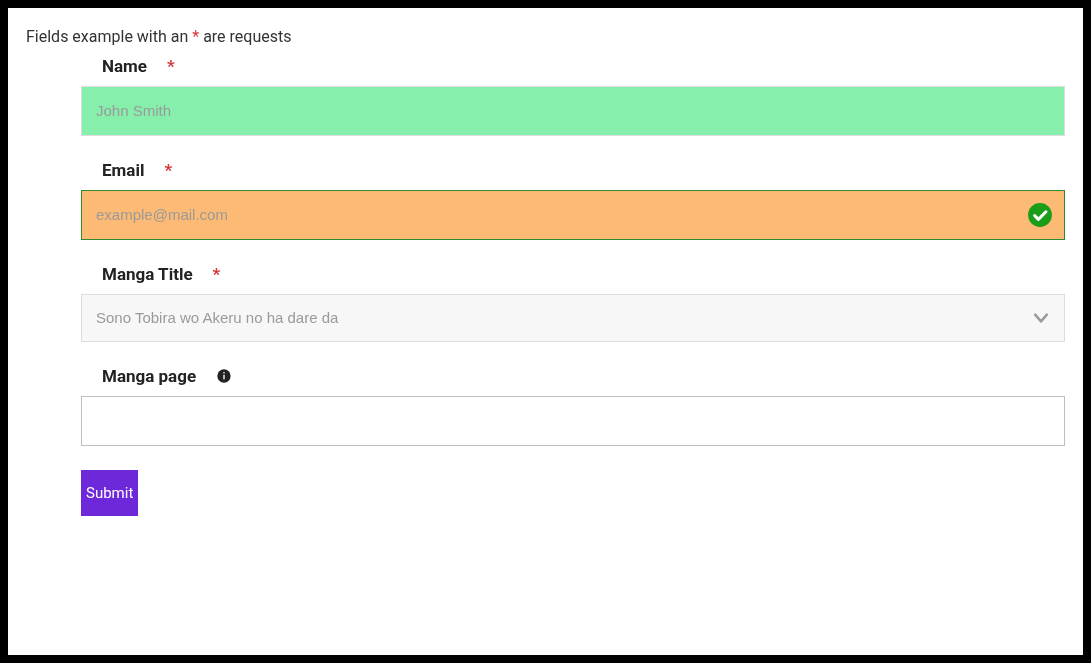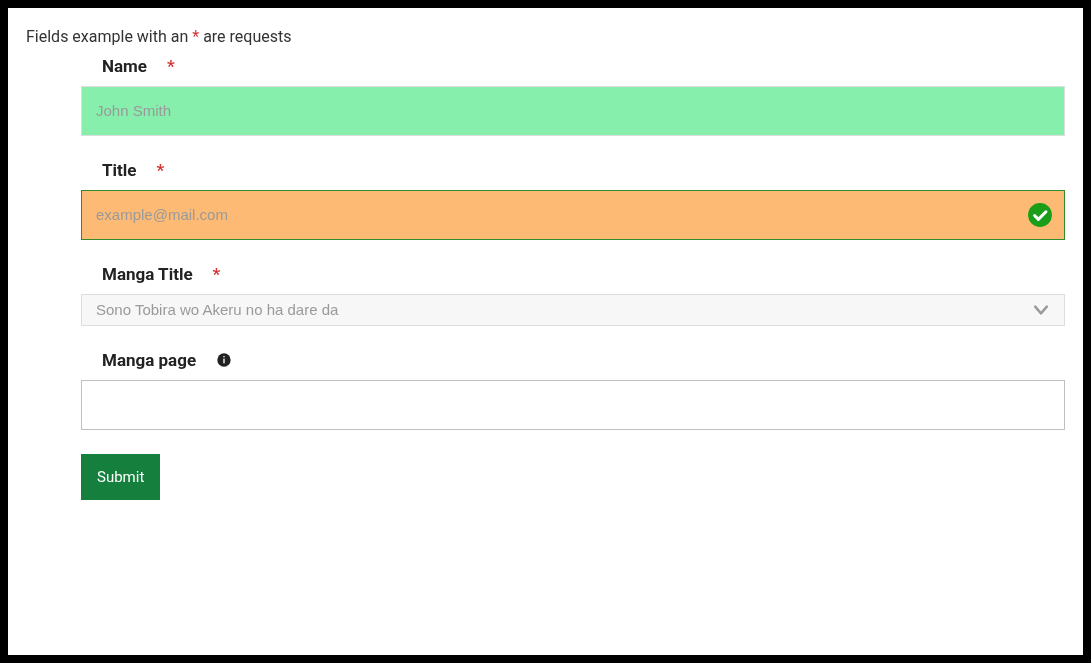--- a/index.html
+++ b/index.html
@@ -80,21 +80,21 @@
       transform: translateY(-50%);
       width: 26px;
       height: 26px;
       pointer-events: none;
     }
     .select-wrap {
       position: relative;
     }
     .select-input {
       width: 100%;
-      height: 32px;
+      height: 48px;
       padding: 0 14px;
       font-size: 15px;
       color: #9a9a9a;
       background: #f7f7f7;
       border: 1px solid #ddd;
       outline: none;
       appearance: none;
       -webkit-appearance: none;
       cursor: pointer;
     }
@@ -119,24 +119,24 @@
       width: 100%;
       height: 50px;
       padding: 0 14px;
       font-size: 15px;
       color: #333;
       background: #fff;
       border: 1px solid #bfbfbf;
       outline: none;
     }
     .submit-btn {
-      background: #15803d;
+      background: #6d28d9;
       color: #fff;
       border: none;
-      padding: 14px 16px;
+      padding: 14px 5px;
       font-size: 15px;
       cursor: pointer;
       font-family: inherit;
     }
   </style>
 </head>
 <body>
 
 <div class="page">
 
@@ -154,21 +154,21 @@
         <span class="req-star">*</span>
       </div>
       <div class="input-wrap">
         <input type="text" class="text-input" placeholder="John Smith" style="">
       </div>
     </div>
 
     
     <div class="field-group">
       <div class="field-label">
-        <span>Title</span>
+        <span>Email</span>
         <span class="req-star">*</span>
       </div>
       <div class="input-wrap">
         <input type="text" class="text-input valid" placeholder="example@mail.com" style="">
         <span class="valid-icon">
           <svg viewBox="0 0 24 24" width="26" height="26">
             <circle cx="12" cy="12" r="11" fill="#1a9e1a"></circle>
             <path d="M7 12.5 L10.5 16 L17.5 9" stroke="#fff" stroke-width="2.8" fill="none" stroke-linecap="round" stroke-linejoin="round"></path>
           </svg>
         </span>

